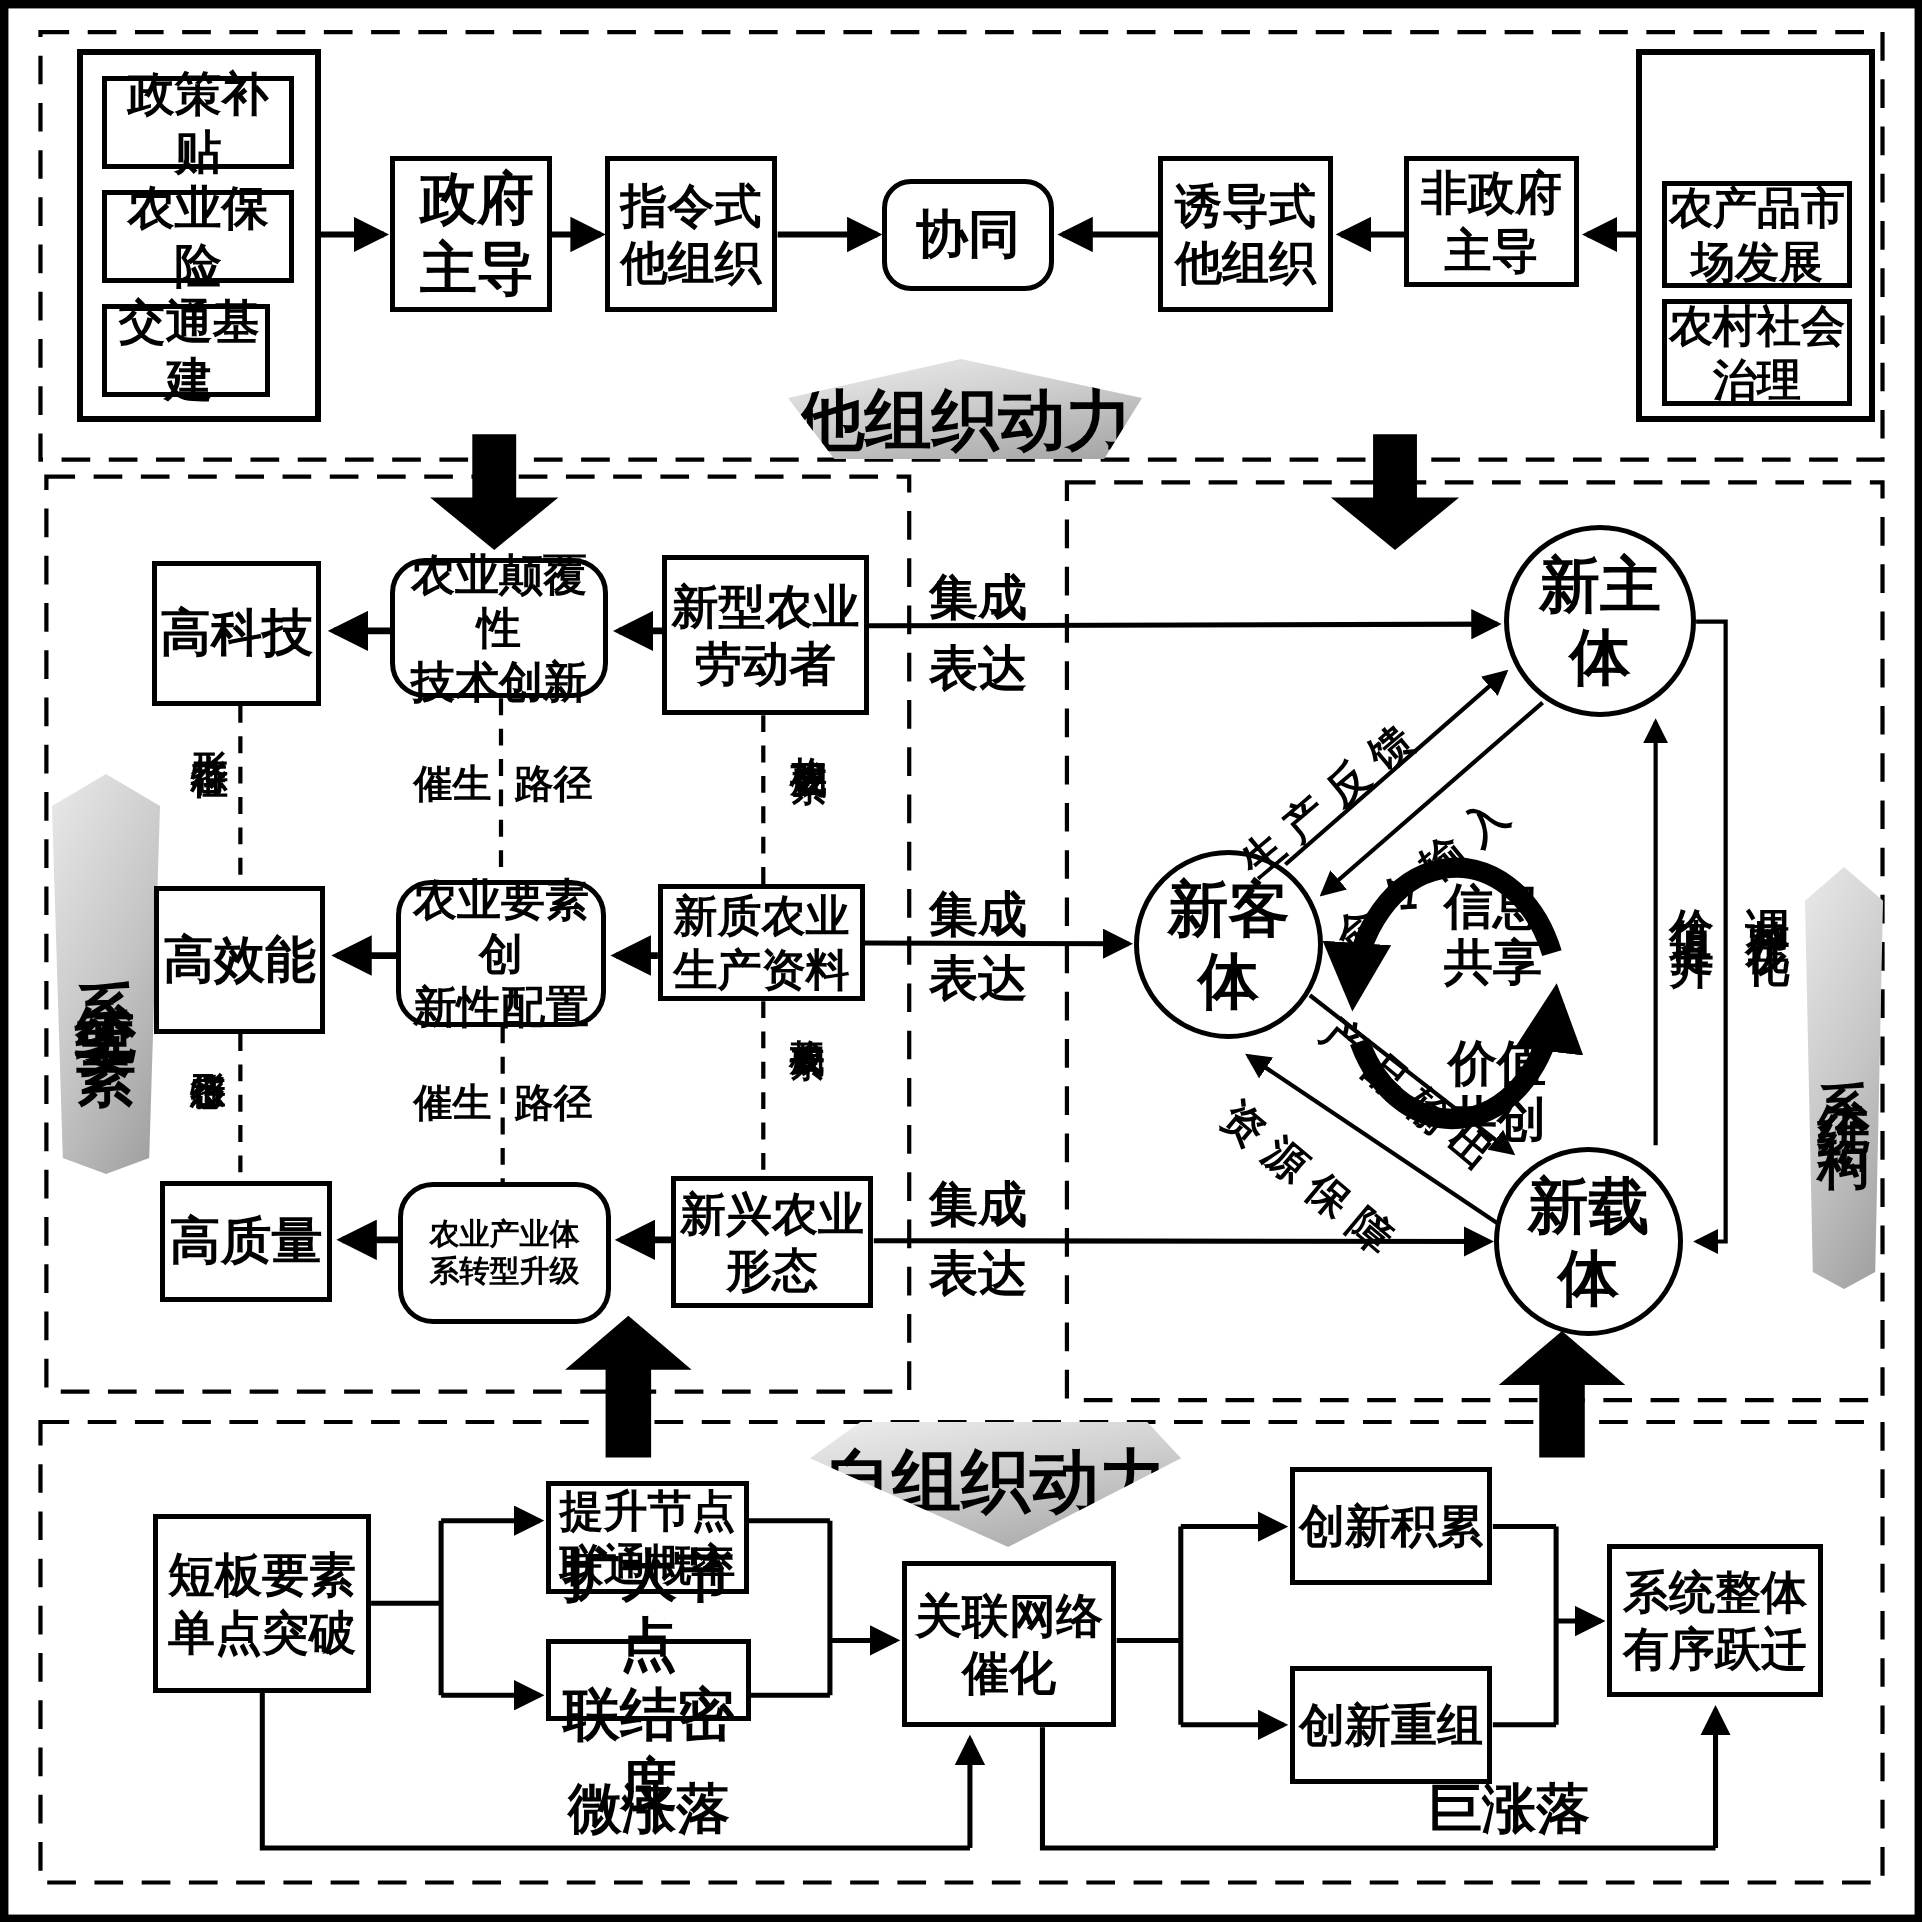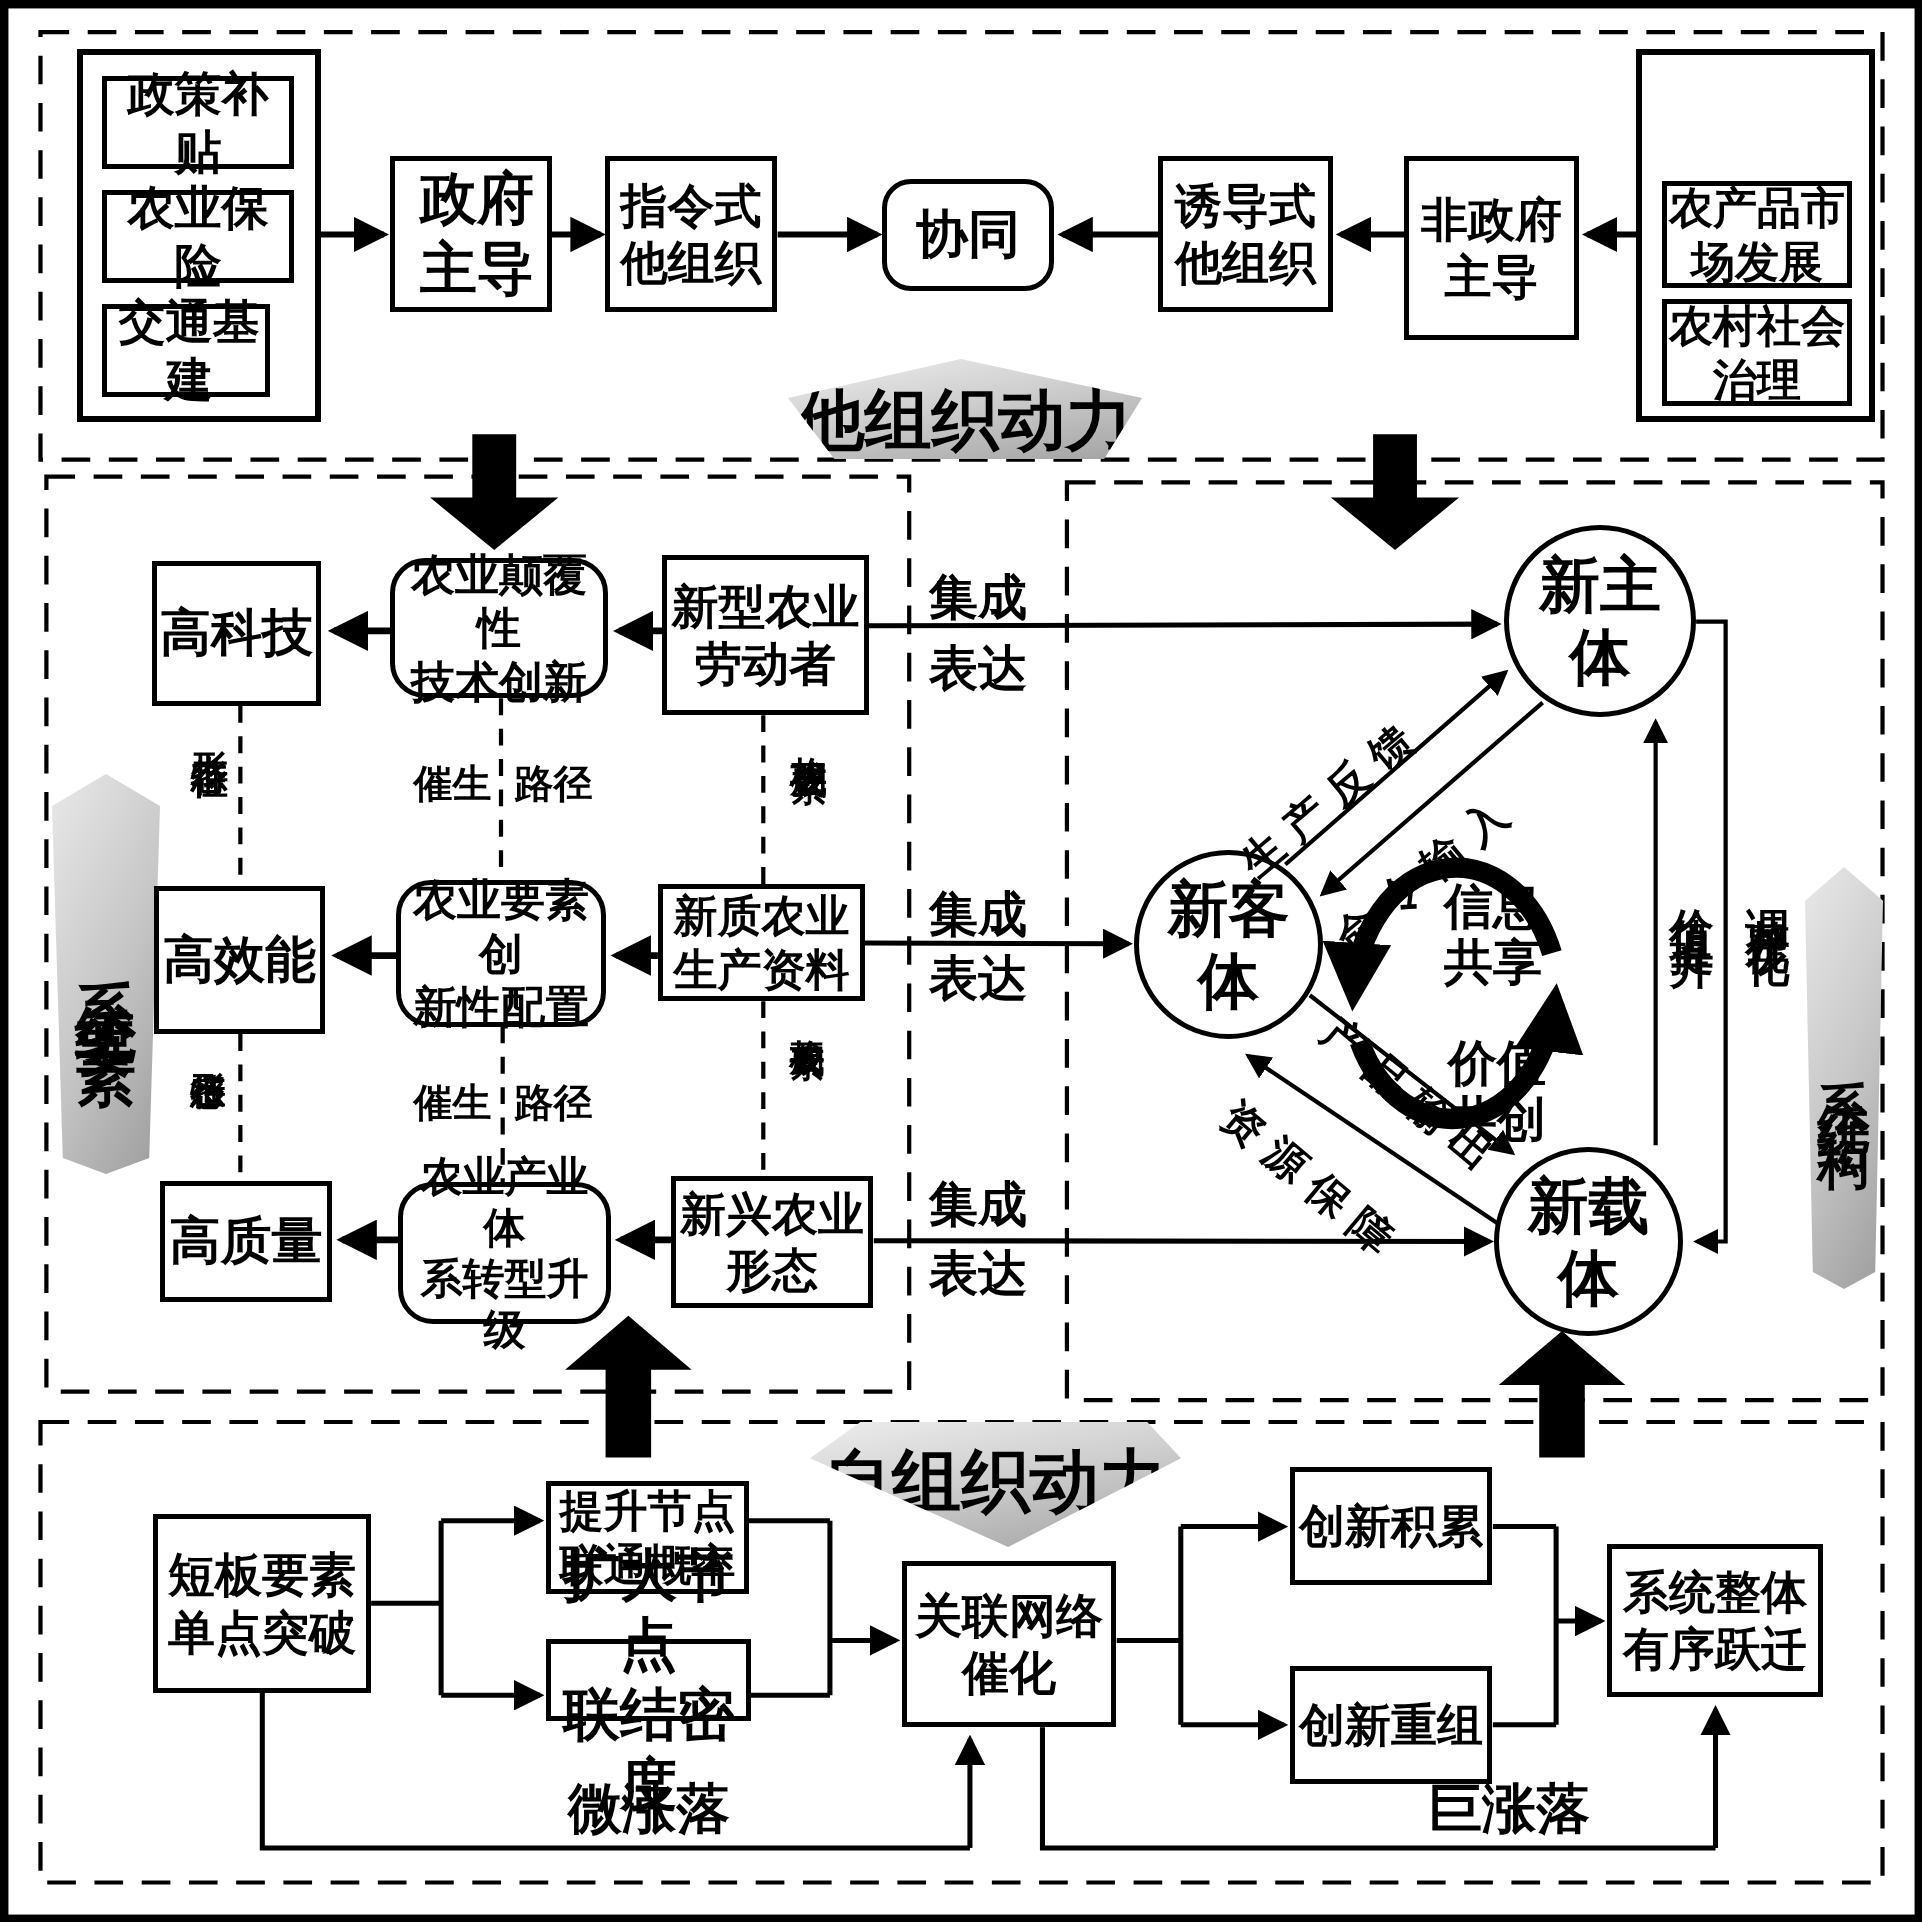--- a/index.html
+++ b/index.html
@@ -129,21 +129,21 @@
   <div class="box" style="left:102px;top:190px;width:192px;height:93px;font-size:47px;">农业保险</div>
   <div class="box" style="left:102px;top:304px;width:168px;height:93px;font-size:47px;padding-left:6px;">交通基建</div>
 
   <div class="box" style="left:390px;top:156px;width:162px;height:156px;font-size:57px;padding-left:12px;">政府
 主导</div>
   <div class="box" style="left:605px;top:156px;width:172px;height:156px;font-size:47px;">指令式
 他组织</div>
   <div class="box rounded" style="left:882px;top:179px;width:172px;height:112px;font-size:52px;border-radius:29px;">协同</div>
   <div class="box" style="left:1158px;top:156px;width:175px;height:156px;font-size:47px;">诱导式
 他组织</div>
-  <div class="box" style="left:1404px;top:156px;width:175px;height:184px;font-size:47px;">非政府
+  <div class="box" style="left:1404px;top:156px;width:175px;height:131px;font-size:47px;">非政府
 主导</div>
 
   <div class="box thick" style="left:1636px;top:49px;width:239px;height:373px;"></div>
   <div class="box" style="left:1662px;top:181px;width:190px;height:107px;font-size:44px;">农产品市
 场发展</div>
   <div class="box" style="left:1662px;top:299px;width:190px;height:107px;font-size:44px;">农村社会
 治理</div>
 
   <div class="banner" style="left:788px;top:359px;width:354px;height:100px;font-size:67px;padding-top:22px;
        clip-path:polygon(48.8% 0%, 100% 39%, 89.3% 100%, 13.1% 100%, 0% 39%);">他组织动力</div>
@@ -154,21 +154,21 @@
   </div>
 
   <div class="box" style="left:152px;top:561px;width:169px;height:145px;font-size:51px;">高科技</div>
   <div class="box" style="left:154px;top:886px;width:171px;height:148px;font-size:51px;">高效能</div>
   <div class="box" style="left:160px;top:1181px;width:172px;height:121px;font-size:51px;">高质量</div>
 
   <div class="box rounded" style="left:390px;top:558px;width:218px;height:140px;font-size:44px;">农业颠覆性
 技术创新</div>
   <div class="box rounded" style="left:396px;top:880px;width:210px;height:147px;font-size:44px;">农业要素创
 新性配置</div>
-  <div class="box rounded" style="left:398px;top:1182px;width:213px;height:142px;font-size:42px;">农业产业体
+  <div class="box rounded" style="left:398px;top:1182px;width:213px;height:142px;font-size:30px;">农业产业体
 系转型升级</div>
 
   <div class="box" style="left:662px;top:555px;width:207px;height:160px;font-size:47px;">新型农业
 劳动者</div>
   <div class="box" style="left:658px;top:884px;width:207px;height:117px;font-size:44px;">新质农业
 生产资料</div>
   <div class="box" style="left:671px;top:1176px;width:202px;height:132px;font-size:46px;">新兴农业
 形态</div>
 
   <div class="vlabel" style="left:184px;top:722px;font-size:37px;letter-spacing:3.4px;">形态特征</div>

